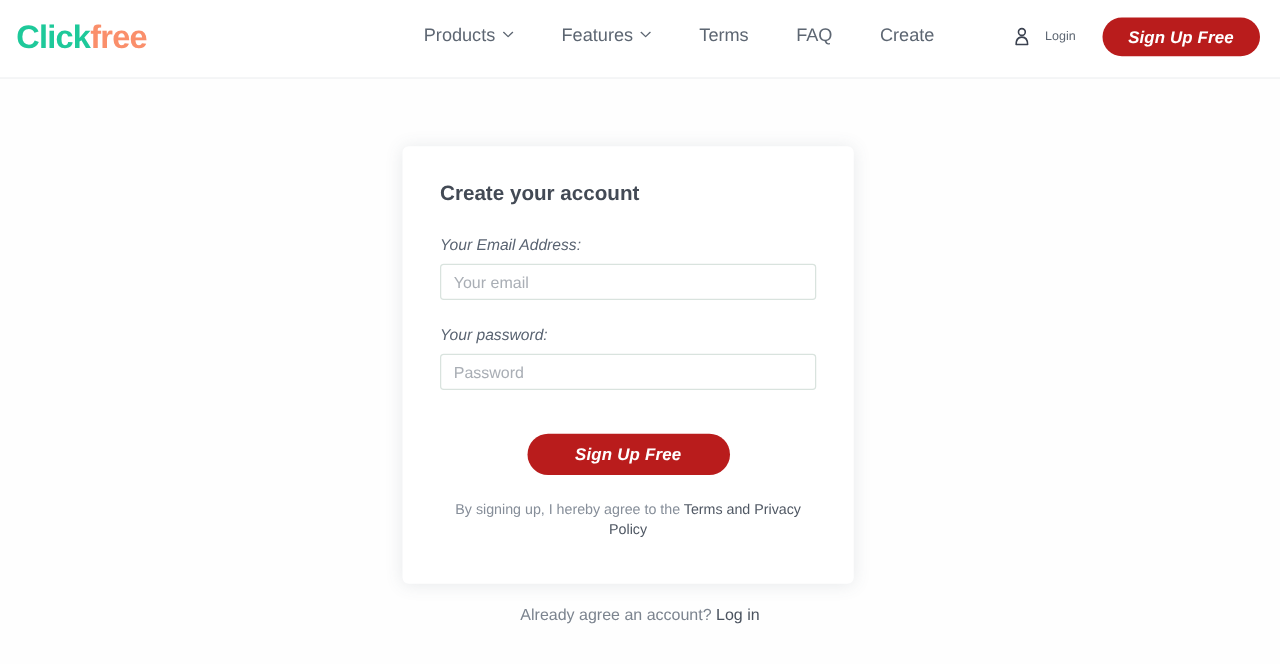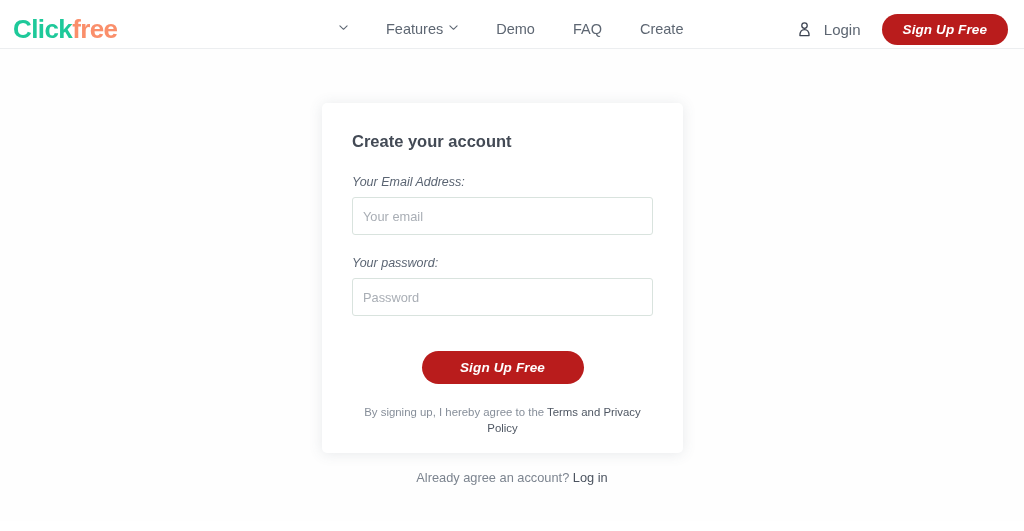--- a/index.html
+++ b/index.html
@@ -13,21 +13,21 @@
   body {
     font-family: "Liberation Sans", sans-serif;
     background: #ffffff;
     color: #5a6472;
     -webkit-font-smoothing: antialiased;
   }
 
   
   .site-header {
     position: relative;
-    height: 49px;
+    height: 63px;
     width: 1024px;
     background: #ffffff;
     display: flex;
     align-items: center;
     border-bottom: 1px solid #eceef0;
     box-shadow: 0 1px 3px rgba(0,0,0,0.035);
   }
 
   .brand {
     position: absolute;
@@ -89,21 +89,21 @@
     height: 20px;
     margin-right: 9px;
     margin-left: 6px;
     display: flex;
     align-items: center;
     justify-content: center;
     cursor: pointer;
   }
 
   .login-link {
-    font-size: 15px;
+    font-size: 10px;
     color: #5d6672;
     margin-right: 21px;
     cursor: pointer;
     white-space: nowrap;
   }
 
   .btn-pill {
     background: #b91c1c;
     color: #ffffff;
     border: none;
@@ -161,21 +161,21 @@
     line-height: 16px;
     font-style: italic;
   }
 
   .field-input {
     display: block;
     width: 301px;
     height: 29px;
     border: 1px solid #d9e3de;
     border-radius: 3px;
-    padding: 18px 10px;
+    padding: 0 10px;
     font-size: 12.8px;
     color: #5a6472;
     font-family: "Liberation Sans", sans-serif;
     background: #ffffff;
     outline: none;
   }
   .field-input::placeholder { color: #a9aeb5; }
 
   .submit-row {
     margin-top: 35px;
@@ -224,38 +224,39 @@
 
 <header class="site-header">
 
   <div class="brand">
     <span class="brand-click">Click</span><span class="brand-free">free</span>
   </div>
 
   <nav class="main-nav">
 
     <div class="nav-item">
+      <span>Products</span>
       <span class="caret">
         <svg width="9" height="9" viewBox="0 0 10 10">
             <path d="M1 3.2 L5 7 L9 3.2" fill="none" stroke="#5d6672" stroke-width="1.2" stroke-linecap="round" stroke-linejoin="round"></path>
           </svg>
       </span>
     </div>
 
     <div class="nav-item">
       <span>Features</span>
       <span class="caret">
         <svg width="9" height="9" viewBox="0 0 10 10">
             <path d="M1 3.2 L5 7 L9 3.2" fill="none" stroke="#5d6672" stroke-width="1.2" stroke-linecap="round" stroke-linejoin="round"></path>
           </svg>
       </span>
     </div>
 
     <div class="nav-item">
-      <span>Demo</span>
+      <span>Terms</span>
     </div>
 
     <div class="nav-item">
       <span>FAQ</span>
     </div>
 
     <div class="nav-item">
       <span>Create</span>
     </div>
 

